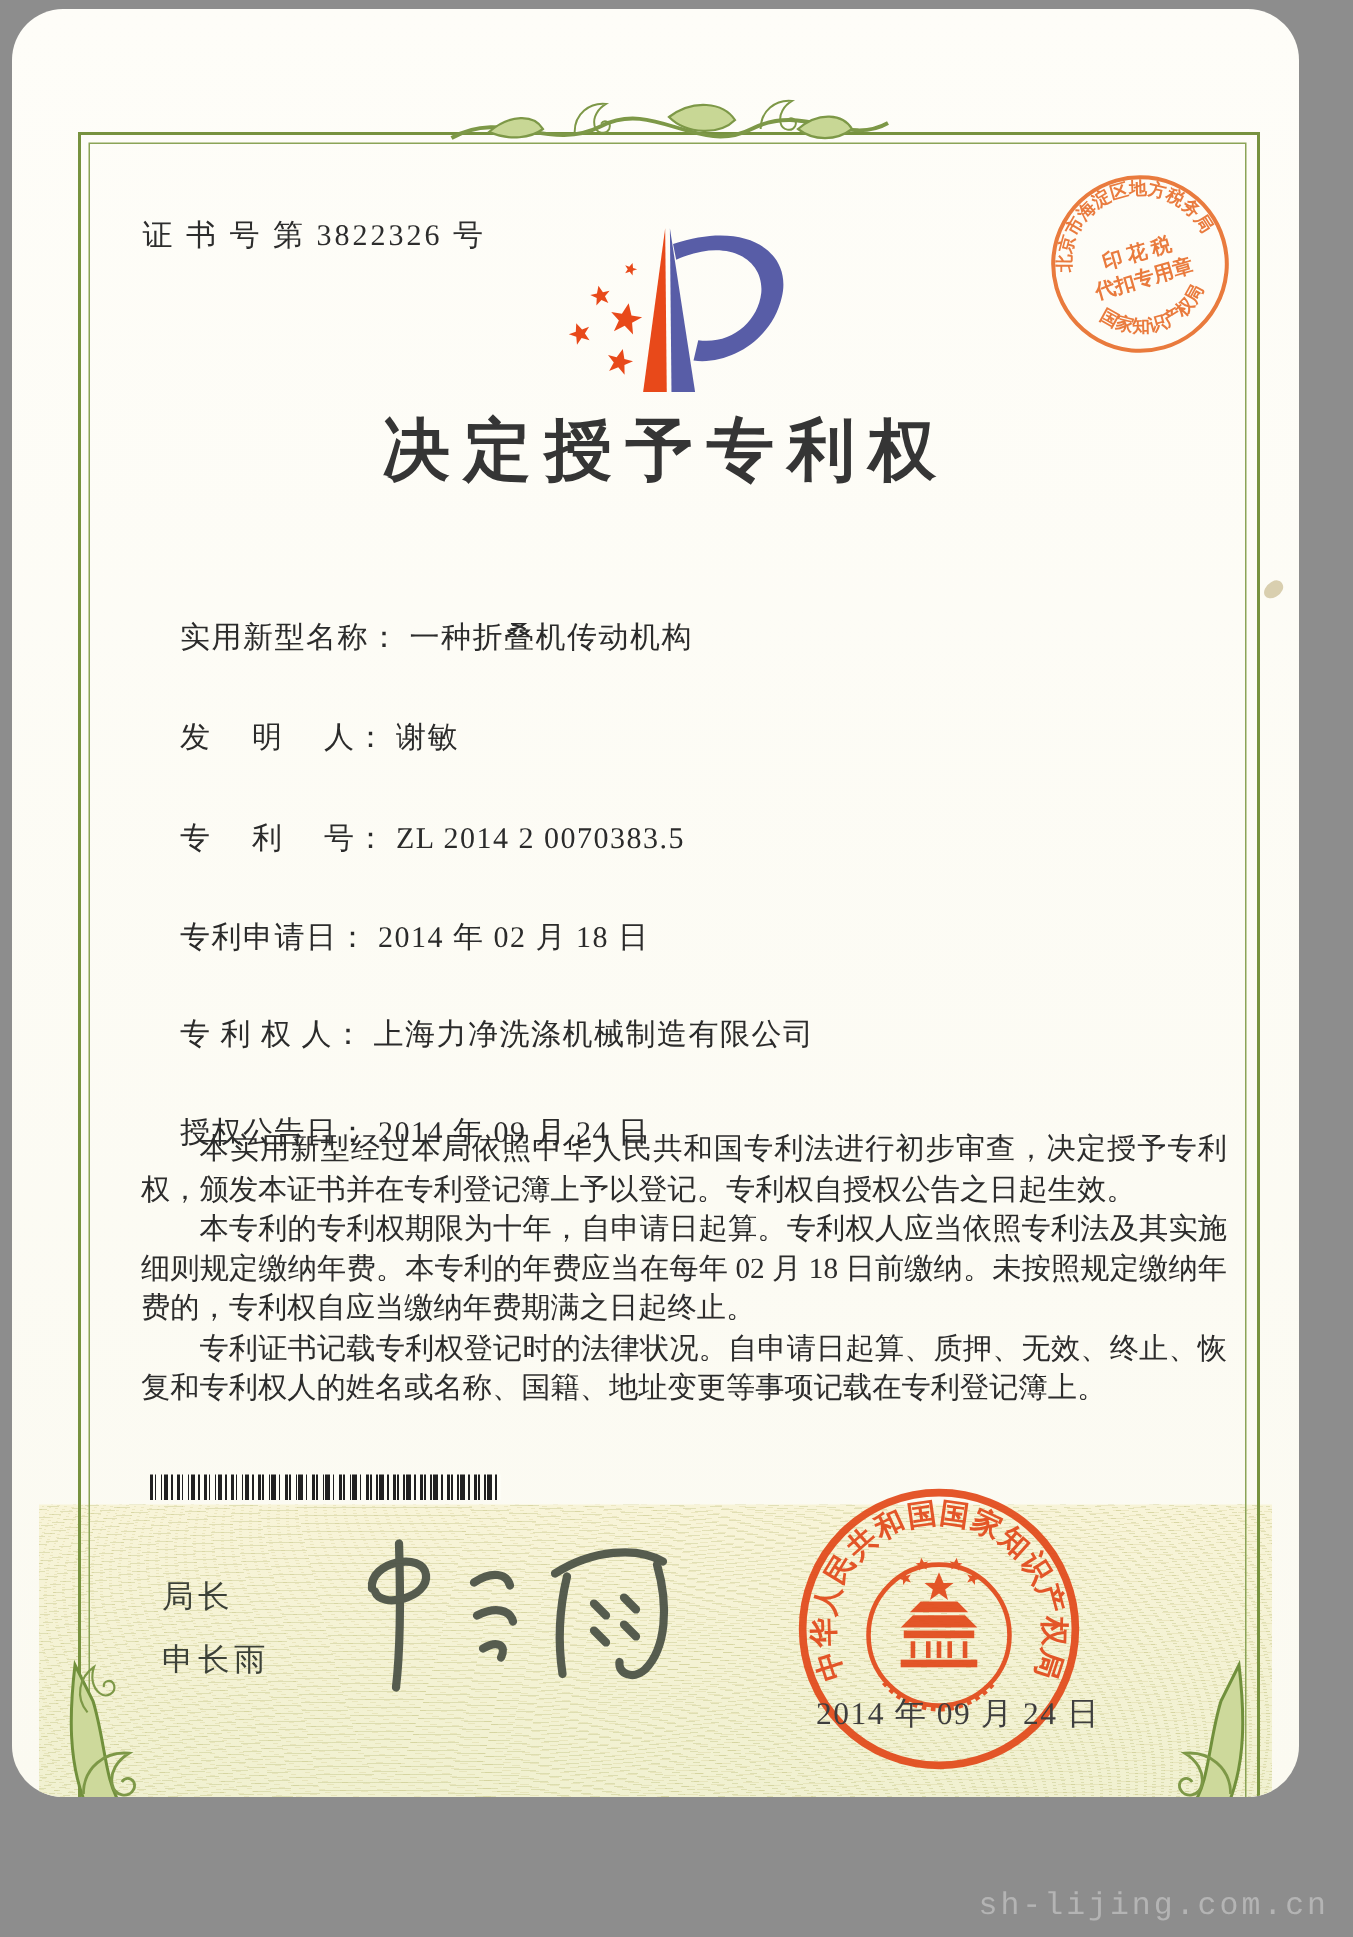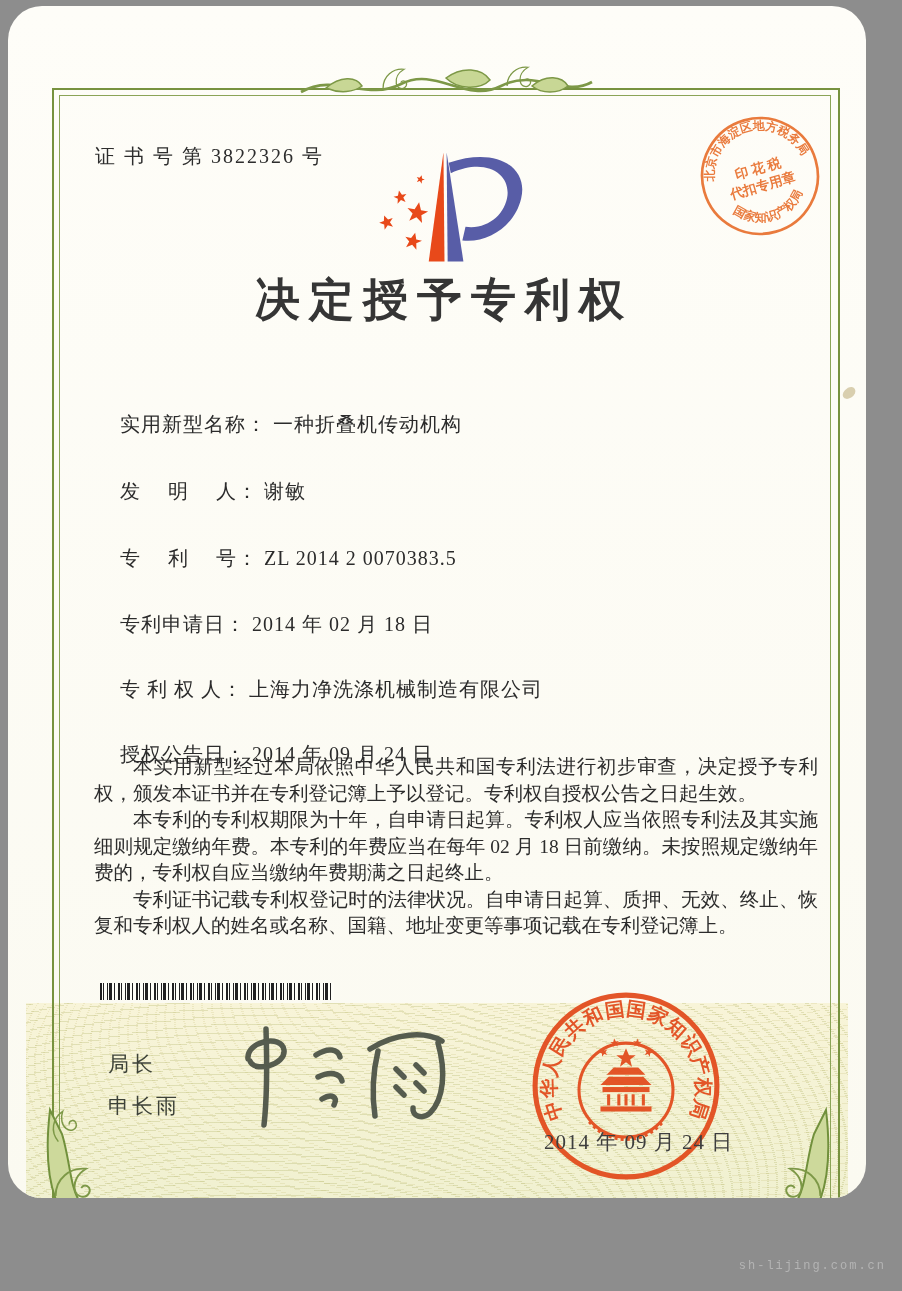--- a/index.html
+++ b/index.html
@@ -37,21 +37,21 @@
   .sig-name{position:absolute;left:100px;top:1086px;font-size:21px;color:#3c4138;letter-spacing:3px;}
   .sig-script{position:absolute;left:212px;top:1014px;}
   .seal{position:absolute;left:523px;top:985px;}
   .seal-date{position:absolute;left:536px;top:1122px;font-size:21px;color:#3e3e3e;letter-spacing:1px;white-space:pre;}
   .tax-stamp{position:absolute;left:690px;top:108px;transform:rotate(-16deg);opacity:.92;}
   .footer{position:absolute;left:44px;top:1188px;width:784px;text-align:center;font-size:16px;color:#4c4c4c;letter-spacing:2px;}
   .ornament-top{position:absolute;left:288px;top:52px;}
   .flourish-bl{position:absolute;left:28px;top:1098px;}
   .flourish-br{position:absolute;left:712px;top:1098px;transform:scaleX(-1);}
   .speck{position:absolute;left:834px;top:382px;width:14px;height:10px;background:#cfc39e;border-radius:60% 40% 55% 45%;transform:rotate(-30deg);opacity:.8;}
-  .watermark{position:absolute;right:16px;bottom:18px;font-size:12px;letter-spacing:2px;color:#b4b4b4;
+  .watermark{position:absolute;right:16px;bottom:8px;font-size:21px;letter-spacing:2px;color:#b4b4b4;
     font-family:"Liberation Mono","DejaVu Sans Mono",monospace;}
   svg text{font-family:"Liberation Serif","DejaVu Serif",serif;}
 </style>
 </head>
 <body>
 
 <svg width="0" height="0" style="position:absolute" aria-hidden="true">
   <defs>
     <path id="star" d="M0,-10 L2.94,-3.09 L9.51,-3.09 L4.05,1.18 L5.88,8.09 L0,3.82 L-5.88,8.09 L-4.05,1.18 L-9.51,-3.09 L-2.94,-3.09 Z"></path>
     <g id="curl">

